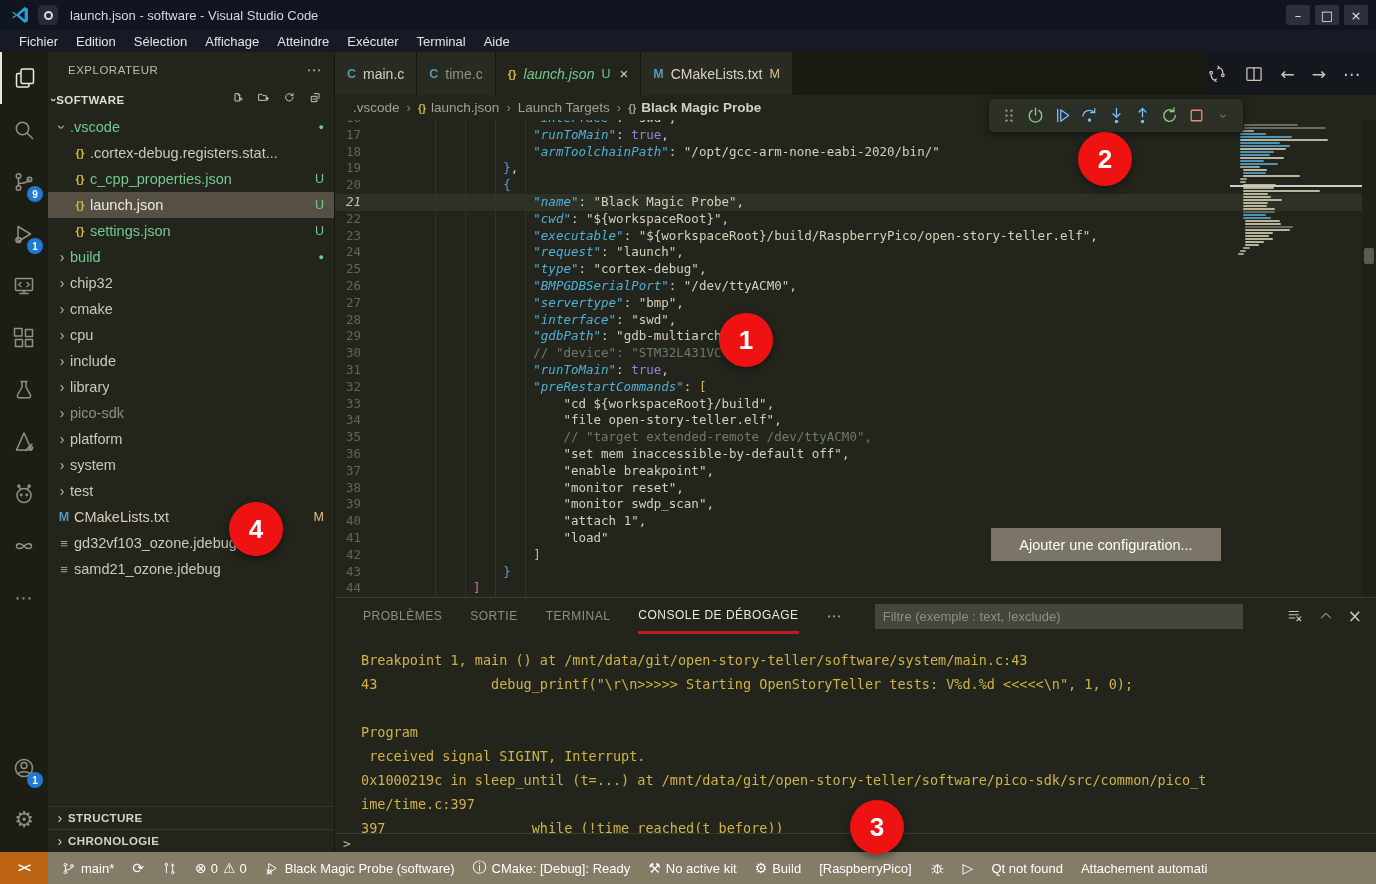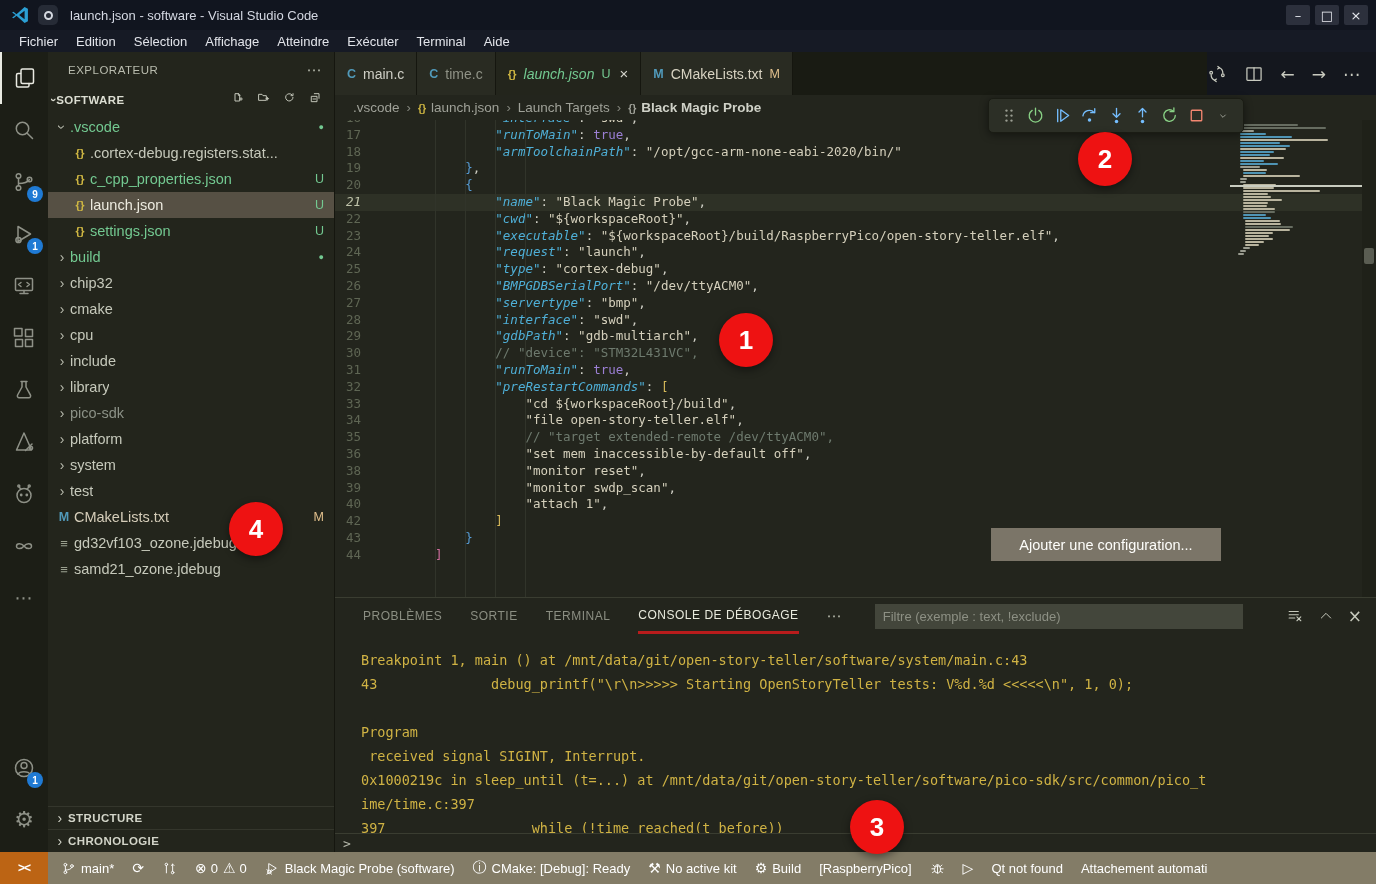--- a/index.html
+++ b/index.html
@@ -82,21 +82,21 @@
 
   .breadcrumb{height:25px;display:flex;align-items:center;padding-left:18px;font-size:13.5px;color:#9fa198;gap:7px;flex:none;background:#23251d;}
   .breadcrumb .sep{color:#83857c;font-size:13px;}
   .breadcrumb .bjson{color:#cdb542;font-weight:bold;font-size:10.5px;}
   .breadcrumb .bjson.gray{color:#9fa198;}
   .breadcrumb .last{color:#cfd1c7;font-weight:bold;}
 
   
   .codearea{flex:1;position:relative;overflow:hidden;background:#23251d;}
   .codelines{position:absolute;left:0;top:-10px;right:0;font-family:"DejaVu Sans Mono",monospace;font-size:12.5px;line-height:16.8px;}
-  .cl{display:flex;height:16.8px;white-space:pre;}
+  .cl{display:flex;height:16.8px;white-space:pre;gap:38px;}
   .cl.cur{background:#2e3126;}
   .ln{width:44px;text-align:right;padding-right:18px;color:#5f6654;flex:none;}
   .cl.cur .ln{color:#c0c4ab;font-style:italic;}
   .lt{padding-left:26px;}
   .seg-k{color:#4fb0d8;font-style:italic;}
   .seg-s{color:#d5d0bc;}
   .seg-p{color:#cfcfc5;}
   .seg-b{color:#9b7fd4;}
   .seg-c{color:#6e7a6e;}
   .seg-y{color:#d7ba5a;}
@@ -479,23 +479,25 @@
             <div class="cl"><span class="ln">27</span><span class="lt"><span class="seg-p">            </span><span class="seg-k">"servertype"</span><span class="seg-p">: </span><span class="seg-s">"bmp"</span><span class="seg-p">,</span></span></div>
             <div class="cl"><span class="ln">28</span><span class="lt"><span class="seg-p">            </span><span class="seg-k">"interface"</span><span class="seg-p">: </span><span class="seg-s">"swd"</span><span class="seg-p">,</span></span></div>
             <div class="cl"><span class="ln">29</span><span class="lt"><span class="seg-p">            </span><span class="seg-k">"gdbPath"</span><span class="seg-p">: </span><span class="seg-s">"gdb-multiarch"</span><span class="seg-p">,</span></span></div>
             <div class="cl"><span class="ln">30</span><span class="lt"><span class="seg-p">            </span><span class="seg-c">// "device": "STM32L431VC",</span></span></div>
             <div class="cl"><span class="ln">31</span><span class="lt"><span class="seg-p">            </span><span class="seg-k">"runToMain"</span><span class="seg-p">: </span><span class="seg-b">true</span><span class="seg-p">,</span></span></div>
             <div class="cl"><span class="ln">32</span><span class="lt"><span class="seg-p">            </span><span class="seg-k">"preRestartCommands"</span><span class="seg-p">: </span><span class="seg-y">[</span></span></div>
             <div class="cl"><span class="ln">33</span><span class="lt"><span class="seg-p">                </span><span class="seg-s">"cd ${workspaceRoot}/build"</span><span class="seg-p">,</span></span></div>
             <div class="cl"><span class="ln">34</span><span class="lt"><span class="seg-p">                </span><span class="seg-s">"file open-story-teller.elf"</span><span class="seg-p">,</span></span></div>
             <div class="cl"><span class="ln">35</span><span class="lt"><span class="seg-p">                </span><span class="seg-c">// "target extended-remote /dev/ttyACM0",</span></span></div>
             <div class="cl"><span class="ln">36</span><span class="lt"><span class="seg-p">                </span><span class="seg-s">"set mem inaccessible-by-default off"</span><span class="seg-p">,</span></span></div>
+            <div class="cl"><span class="ln">37</span><span class="lt"><span class="seg-p">                </span><span class="seg-s">"enable breakpoint"</span><span class="seg-p">,</span></span></div>
             <div class="cl"><span class="ln">38</span><span class="lt"><span class="seg-p">                </span><span class="seg-s">"monitor reset"</span><span class="seg-p">,</span></span></div>
             <div class="cl"><span class="ln">39</span><span class="lt"><span class="seg-p">                </span><span class="seg-s">"monitor swdp_scan"</span><span class="seg-p">,</span></span></div>
             <div class="cl"><span class="ln">40</span><span class="lt"><span class="seg-p">                </span><span class="seg-s">"attach 1"</span><span class="seg-p">,</span></span></div>
+            <div class="cl"><span class="ln">41</span><span class="lt"><span class="seg-p">                </span><span class="seg-s">"load"</span></span></div>
             <div class="cl"><span class="ln">42</span><span class="lt"><span class="seg-p">            </span><span class="seg-y">]</span></span></div>
             <div class="cl"><span class="ln">43</span><span class="lt"><span class="seg-p">        </span><span class="seg-bl">}</span></span></div>
             <div class="cl"><span class="ln">44</span><span class="lt"><span class="seg-p">    </span><span class="seg-pk">]</span></span></div>
           </div>
         <div class="minimap" id="minimap">
             <div class="mrow mm-c" style="width: 58px; margin-left: 4px;"></div>
             <div class="mrow mm-c" style="width: 86px; margin-left: 4px;"></div>
             <div class="mrow mm-p" style="width: 14px; margin-left: 4px;"></div>
             <div class="mrow mm-k" style="width: 26px; margin-left: 4px;"></div>
             <div class="mrow mm-k" style="width: 52px; margin-left: 4px;"></div>

